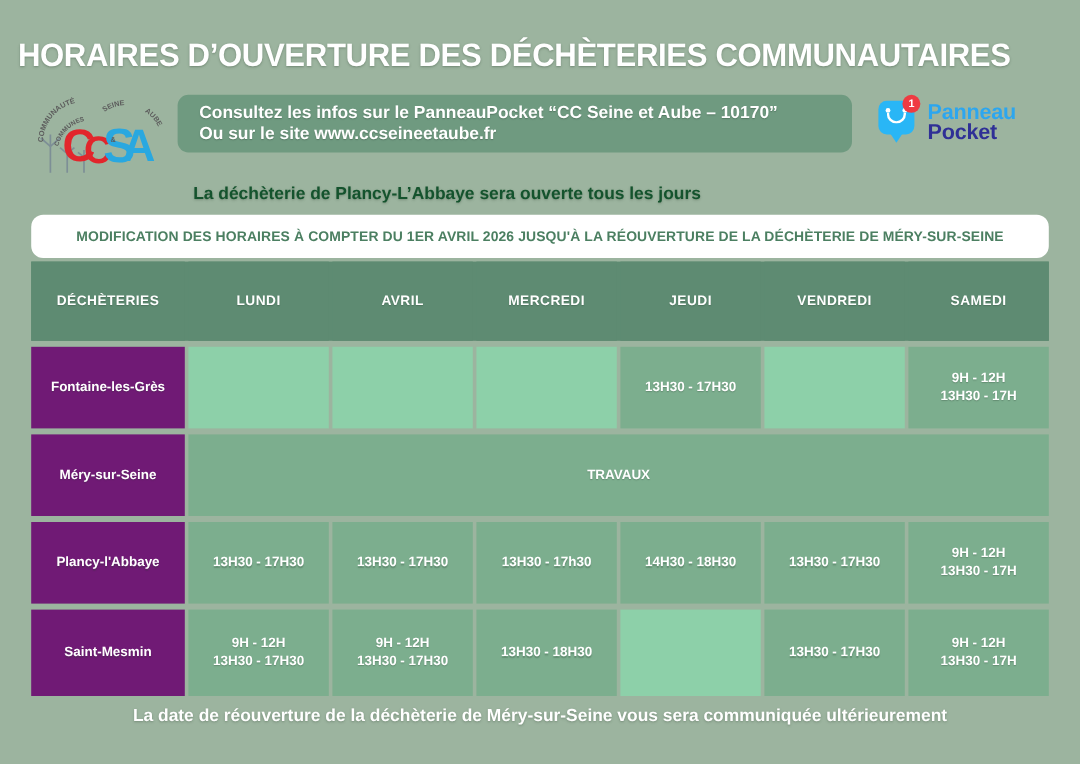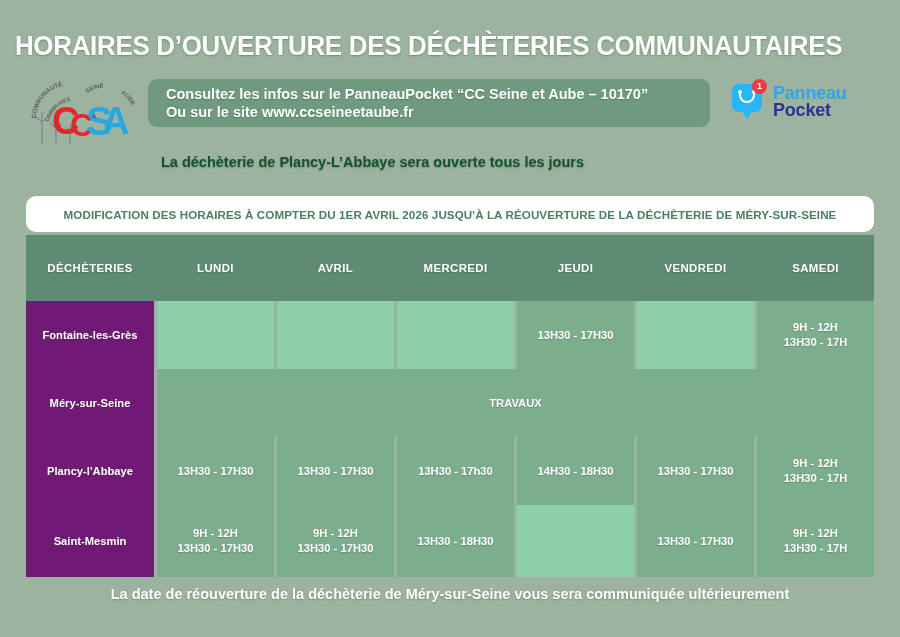--- a/index.html
+++ b/index.html
@@ -129,21 +129,21 @@
     font-size: 14.5px;
     font-weight: bold;
     margin-top: 6px;
     text-shadow: 0 1px 2px rgba(60,80,62,0.40);
   }
 
   
   .table-wrap {
     position: absolute;
     left: 26px;
-    top: 196px;
+    top: 179px;
     width: 848px;
   }
 
   .modif-banner {
     background: #ffffff;
     border-radius: 10px;
     height: 36px;
     display: flex;
     align-items: center;
     justify-content: center;
@@ -152,21 +152,21 @@
     font-weight: bold;
     letter-spacing: 0.1px;
     white-space: nowrap;
   }
 
   .grid { margin-top: 3px; }
 
   .row {
     display: flex;
     gap: 3px;
-    margin-bottom: 0;
+    margin-bottom: 5px;
   }
 
   .cell {
     display: flex;
     align-items: center;
     justify-content: center;
     text-align: center;
     color: #ffffff;
     font-size: 11.2px;
     font-weight: bold;

